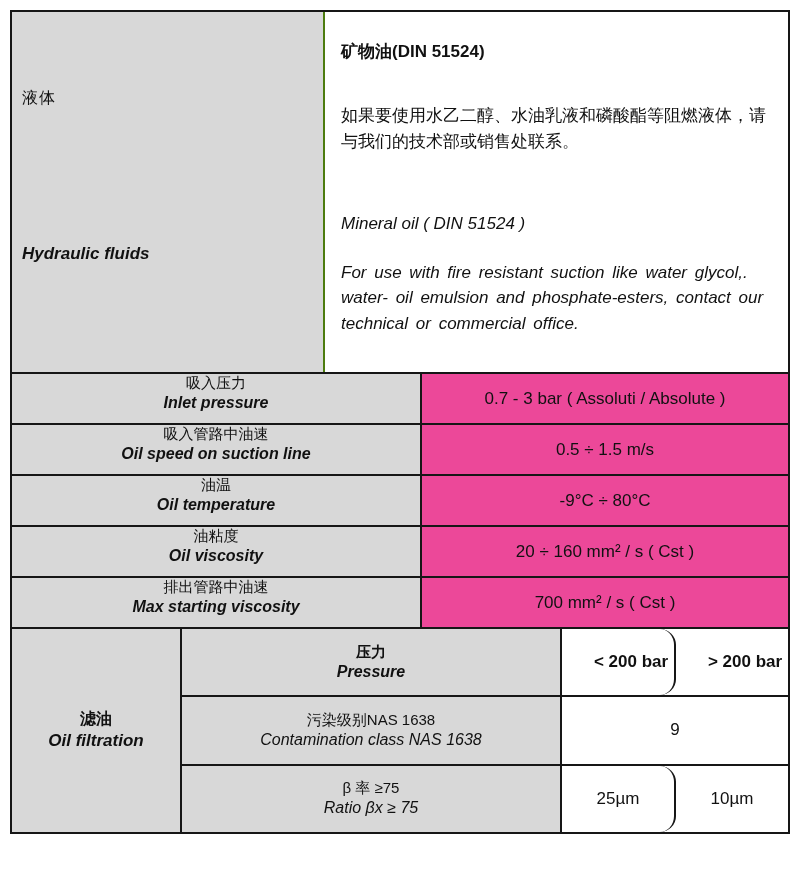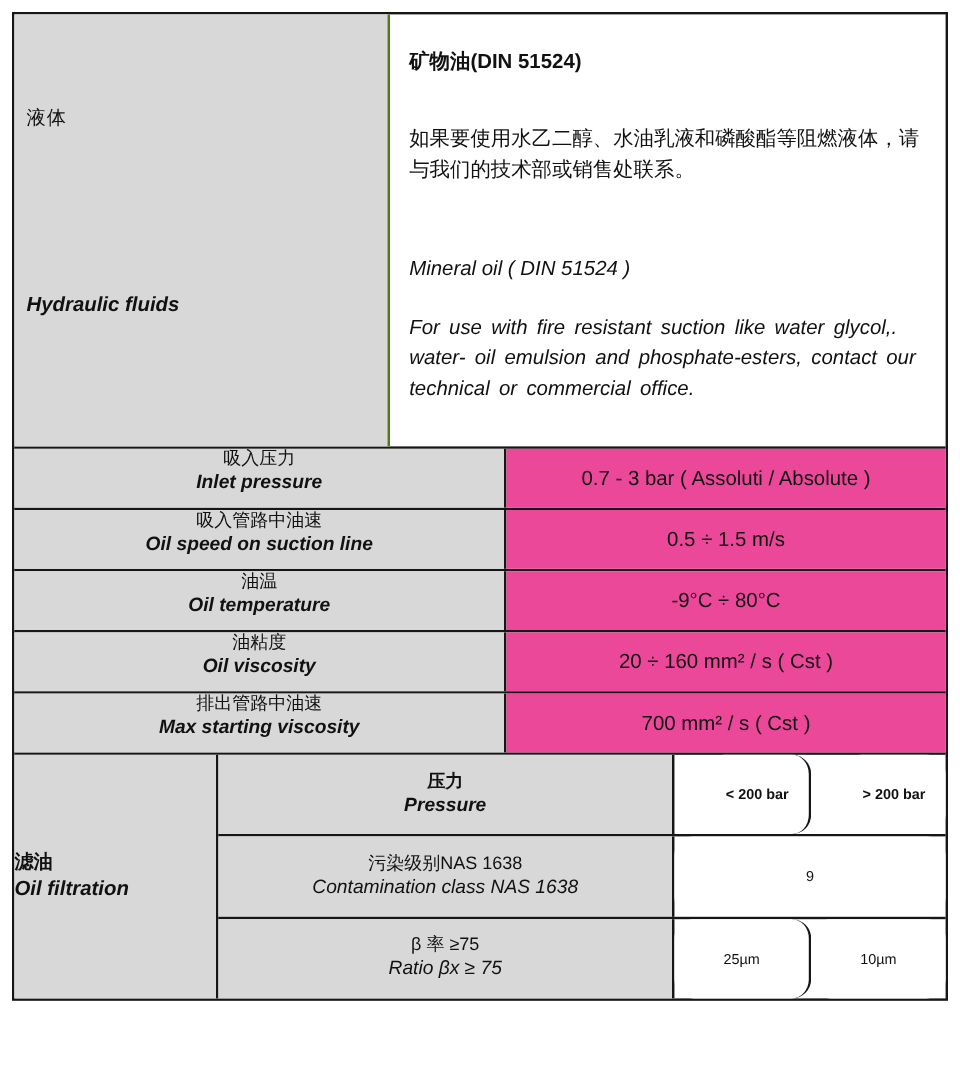--- a/index.html
+++ b/index.html
@@ -48,41 +48,41 @@
   .spec-label .en { font-size:16px; font-weight:bold; font-style:italic; }
   .spec-value {
     flex:1; display:flex; align-items:center; justify-content:center;
     font-size:17px; background:#ec4899;
   }
 
   
   .filt-section { display:flex; height:205px; border-top:2px solid #161616; }
   .filt-left {
     width:170px; border-right:2px solid #161616;
-    display:flex; flex-direction:column; justify-content:center; 
+    display:flex; flex-direction:column; justify-content:center; align-items:center;
     line-height:1.3;
   }
   .filt-left .zh { font-size:16px; font-weight:bold; }
   .filt-left .en { font-size:17px; font-weight:bold; font-style:italic; }
   .filt-right { flex:1; display:flex; flex-direction:column; }
   .filt-row { flex:1; display:flex; border-top:2px solid #161616; }
   .filt-row.first { border-top:none;gap:26px; }
   .filt-sub {
     width:380px; border-right:2px solid #161616;
     display:flex; flex-direction:column; justify-content:center; align-items:center;
     line-height:1.25;
   }
   .filt-sub .zh { font-size:15px; }
   .filt-sub .en { font-size:16px; font-style:italic; }
   .filt-sub.header-sub .zh { font-weight:bold; }
   .filt-sub.header-sub .en { font-weight:bold; }
   .filt-cell {
     flex:1; border-right:2px solid #161616;
     display:flex; align-items:center; justify-content:center;
-    font-size:12px; background:#fff;border-radius:16px;
+    font-size:17px; background:#fff;border-radius:16px;
   }
   .filt-cell.last { border-right:none; }
   .filt-row.header .filt-cell { font-weight:bold; }
 </style>
 </head>
 <body>
 
 <div class="sheet">
 
   <div class="top-section">

